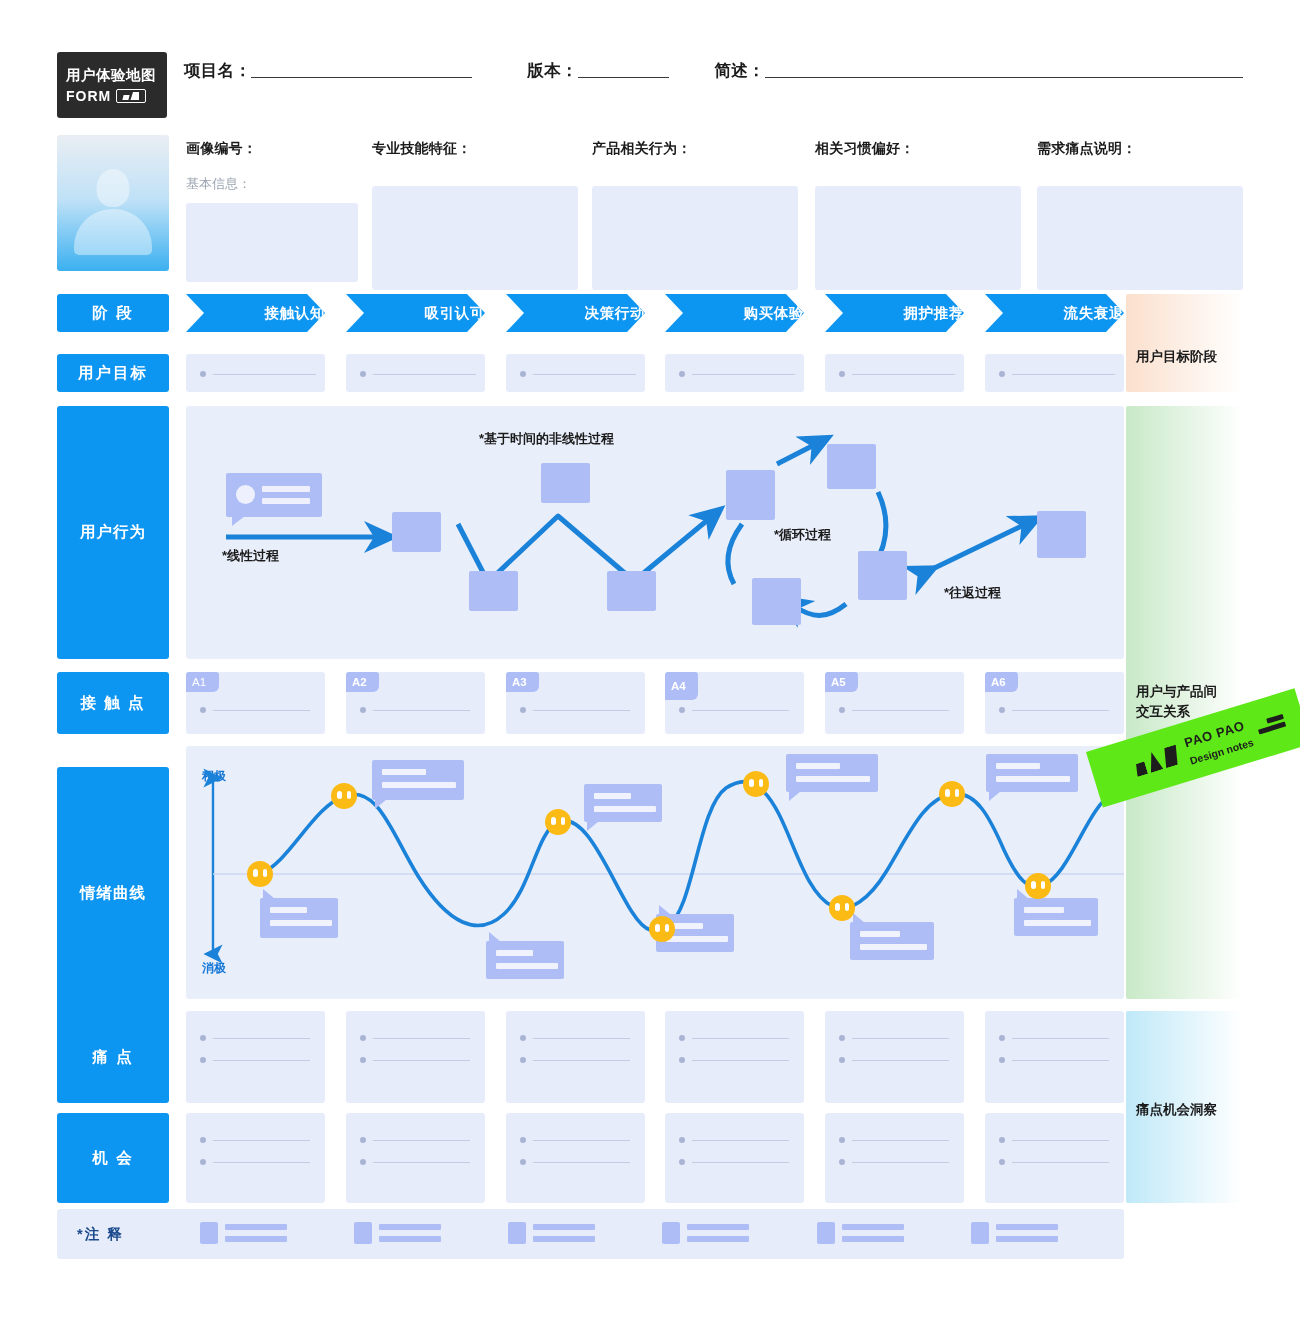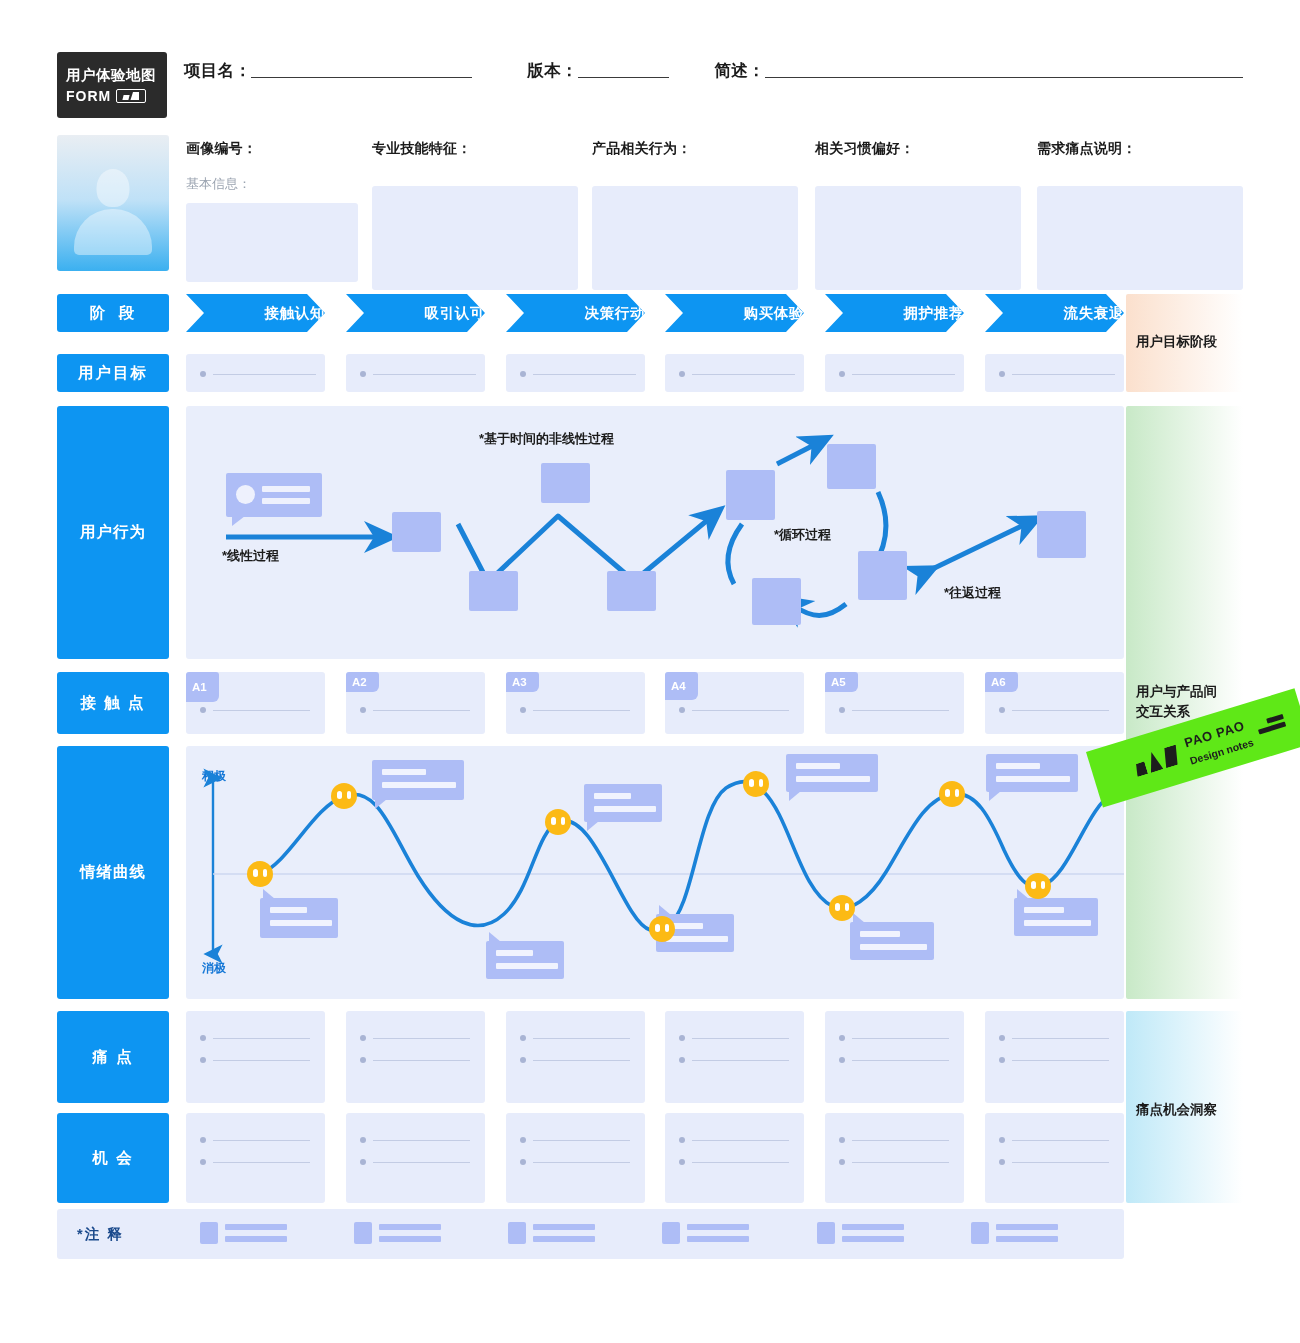--- a/index.html
+++ b/index.html
@@ -179,30 +179,30 @@
       <div class="pcol-label">相关习惯偏好：</div>
       <div class="pcol-box" style="margin-top:28px;height:104px;"></div>
     </div>
     <div class="pcol" style="left:851px;width:206px;">
       <div class="pcol-label">需求痛点说明：</div>
       <div class="pcol-box" style="margin-top:28px;height:104px;"></div>
     </div>
   </div>
 
   <div class="side-panel" style="top:294px;height:98px;background:linear-gradient(90deg,#fbe0cd 0%,#ffffff 100%);"></div>
-  <div class="side-text" style="top:332px;text-align:right;">用户目标阶段</div>
+  <div class="side-text" style="top:347px;text-align:right;">用户目标阶段</div>
 
   <div class="side-panel" style="top:406px;height:593px;background:linear-gradient(90deg,#c8e9c7 0%,#ffffff 100%);"></div>
   <div class="side-text" style="top:682px;white-space:pre-line;">用户与产品间
 交互关系</div>
 
   <div class="side-panel" style="top:1011px;height:192px;background:linear-gradient(90deg,#bfe9f8 0%,#ffffff 100%);"></div>
   <div class="side-text" style="top:1100px;">痛点机会洞察</div>
 
-  <div class="rowlabel" style="top:294px;width:112px;height:38px;font-family:Liberation Mono, monospace;">阶 段</div>
+  <div class="rowlabel" style="top:294px;width:112px;height:38px;">阶 段</div>
   <div id="stage-arrows">
       <div class="stage-arrow" style="left: 186px; top: 294px; width: 139px;">
         <span>接触认知</span>
       </div>
       <div class="stage-arrow" style="left: 346px; top: 294px; width: 139px;">
         <span>吸引认可</span>
       </div>
       <div class="stage-arrow" style="left: 506px; top: 294px; width: 139px;">
         <span>决策行动</span>
       </div>
@@ -295,21 +295,21 @@
         <div class="bnote" style="left: 36px; top: 141px;">*线性过程</div>
         <div class="bnote" style="left: 293px; top: 24px;">*基于时间的非线性过程</div>
         <div class="bnote" style="left: 588px; top: 120px;">*循环过程</div>
         <div class="bnote" style="left: 758px; top: 178px;">*往返过程</div>
       </div>
   </div>
 
   <div class="rowlabel" style="top:672px;width:112px;height:62px;">接 触 点</div>
   <div id="touchpoint-cells">
       <div class="cell" style="left: 186px; top: 672px; width: 139px; height: 62px;"></div>
-      <div style="position: absolute; left: 186px; top: 672px; width: 33px; height: 30px; background: rgb(174, 189, 246); border-radius: 3px 3px 6px 0px; color: rgb(255, 255, 255); font-size: 11.5px; font-weight: bold; display: flex; align-items: center; padding-left: 6px;">A1</div>
+      <div style="position: absolute; left: 186px; top: 672px; width: 33px; height: 20px; background: rgb(174, 189, 246); border-radius: 3px 3px 6px 0px; color: rgb(255, 255, 255); font-size: 11.5px; font-weight: normal; display: flex; align-items: center; padding-left: 6px;">A1</div>
       <div class="bullet-line" style="left: 200px; top: 707px;">
         <span class="bullet-dot"></span>
         <span class="bullet-rule" style="width: 97px;"></span>
       </div>
       <div class="cell" style="left: 346px; top: 672px; width: 139px; height: 62px;"></div>
       <div style="position: absolute; left: 346px; top: 672px; width: 33px; height: 20px; background: rgb(174, 189, 246); border-radius: 3px 3px 6px 0px; color: rgb(255, 255, 255); font-size: 11.5px; font-weight: bold; display: flex; align-items: center; padding-left: 6px;">A2</div>
       <div class="bullet-line" style="left: 360px; top: 707px;">
         <span class="bullet-dot"></span>
         <span class="bullet-rule" style="width: 97px;"></span>
       </div>
@@ -332,21 +332,21 @@
         <span class="bullet-rule" style="width: 97px;"></span>
       </div>
       <div class="cell" style="left: 985px; top: 672px; width: 139px; height: 62px;"></div>
       <div style="position: absolute; left: 985px; top: 672px; width: 33px; height: 20px; background: rgb(174, 189, 246); border-radius: 3px 3px 6px 0px; color: rgb(255, 255, 255); font-size: 11.5px; font-weight: bold; display: flex; align-items: center; padding-left: 6px;">A6</div>
       <div class="bullet-line" style="left: 999px; top: 707px;">
         <span class="bullet-dot"></span>
         <span class="bullet-rule" style="width: 97px;"></span>
       </div>
     </div>
 
-  <div class="rowlabel" style="top:746px;width:112px;height:253px;letter-spacing:1px;">情绪曲线</div>
+  <div class="rowlabel" style="top:767px;width:112px;height:253px;letter-spacing:1px;">情绪曲线</div>
 
   <div class="emo">
     <div class="emo-axis-label" style="left:16px;top:22px;">积极</div>
     <div class="emo-axis-label" style="left:16px;top:214px;">消极</div>
     <svg width="938" height="253" viewBox="0 0 938 253" style="position:absolute;left:0;top:0;">
       <defs>
         <marker id="au" markerWidth="8" markerHeight="8" refX="4" refY="4" orient="auto">
           <path d="M4,0 L8,8 L4,6 L0,8 Z" fill="#1a82d8"></path>
         </marker>
         <marker id="ad" markerWidth="8" markerHeight="8" refX="4" refY="4" orient="auto">

